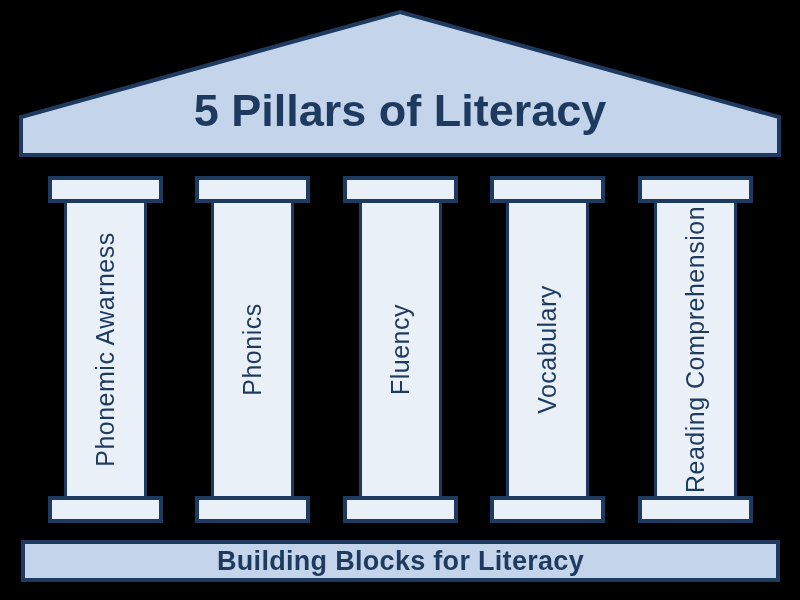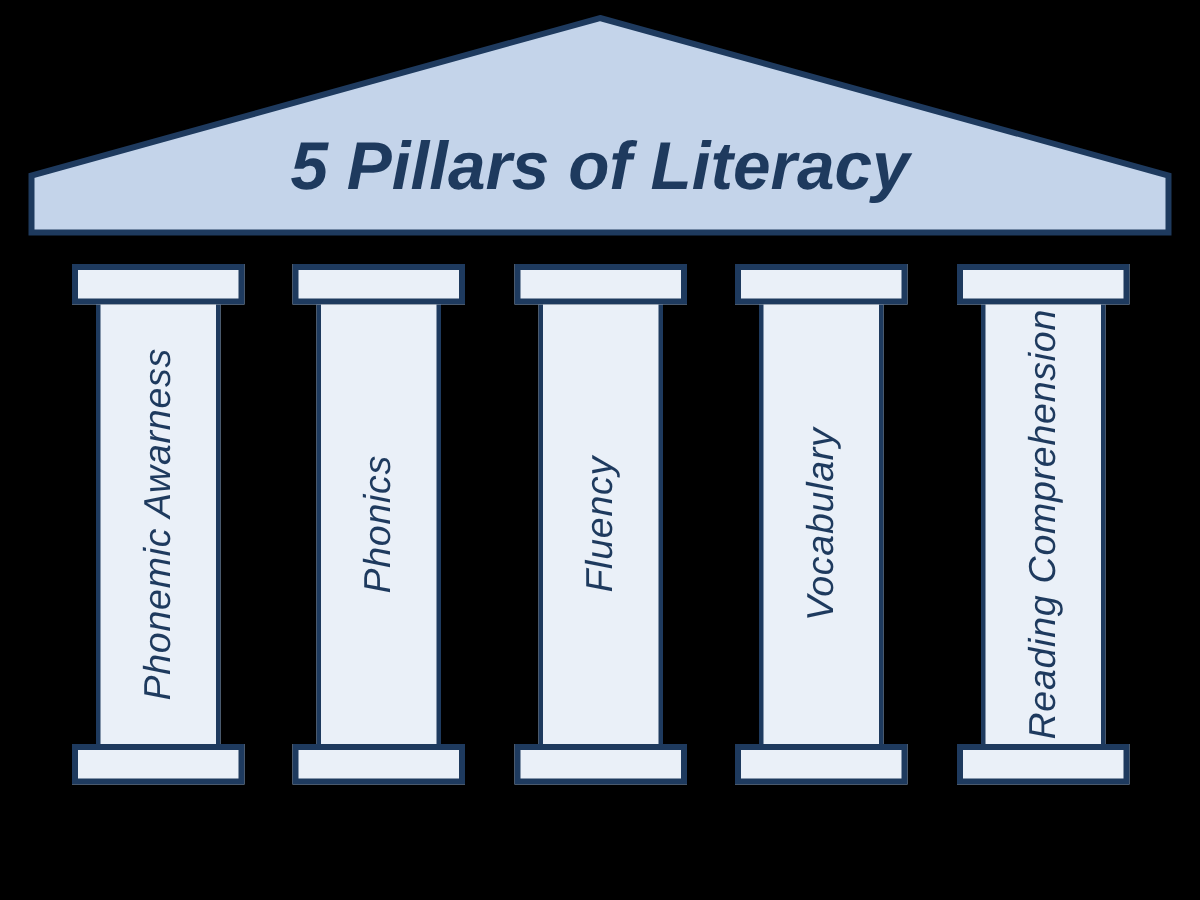--- a/index.html
+++ b/index.html
@@ -12,21 +12,20 @@
   * { margin: 0; padding: 0; box-sizing: border-box; }
   html, body { background: var(--background, #000); }
   body { font-family: "Liberation Sans", sans-serif; }
 
   .stage {
     position: relative;
     width: 800px;
     height: 600px;
     background: var(--background, #000);
     overflow: hidden;
-    font-style: italic;
   }
 
   .pediment-svg {
     position: absolute;
     left: 0; top: 0;
     width: 800px; height: 170px;
     display: block;
   }
   .pediment-svg polygon {
     fill: var(--pediment-fill, #c4d4ea);
@@ -155,14 +154,17 @@
   </div>
 
   <div class="pillar pillar-5">
     <div class="capital"></div>
     <div class="shaft">
       <span class="vlabel">Reading Comprehension</span>
     </div>
     <div class="pbase"></div>
   </div>
 
+  <div class="base-bar">
+    <span class="blabel">Building Blocks for Literacy</span>
+  </div>
 
 </div>
 
 </body></html>

